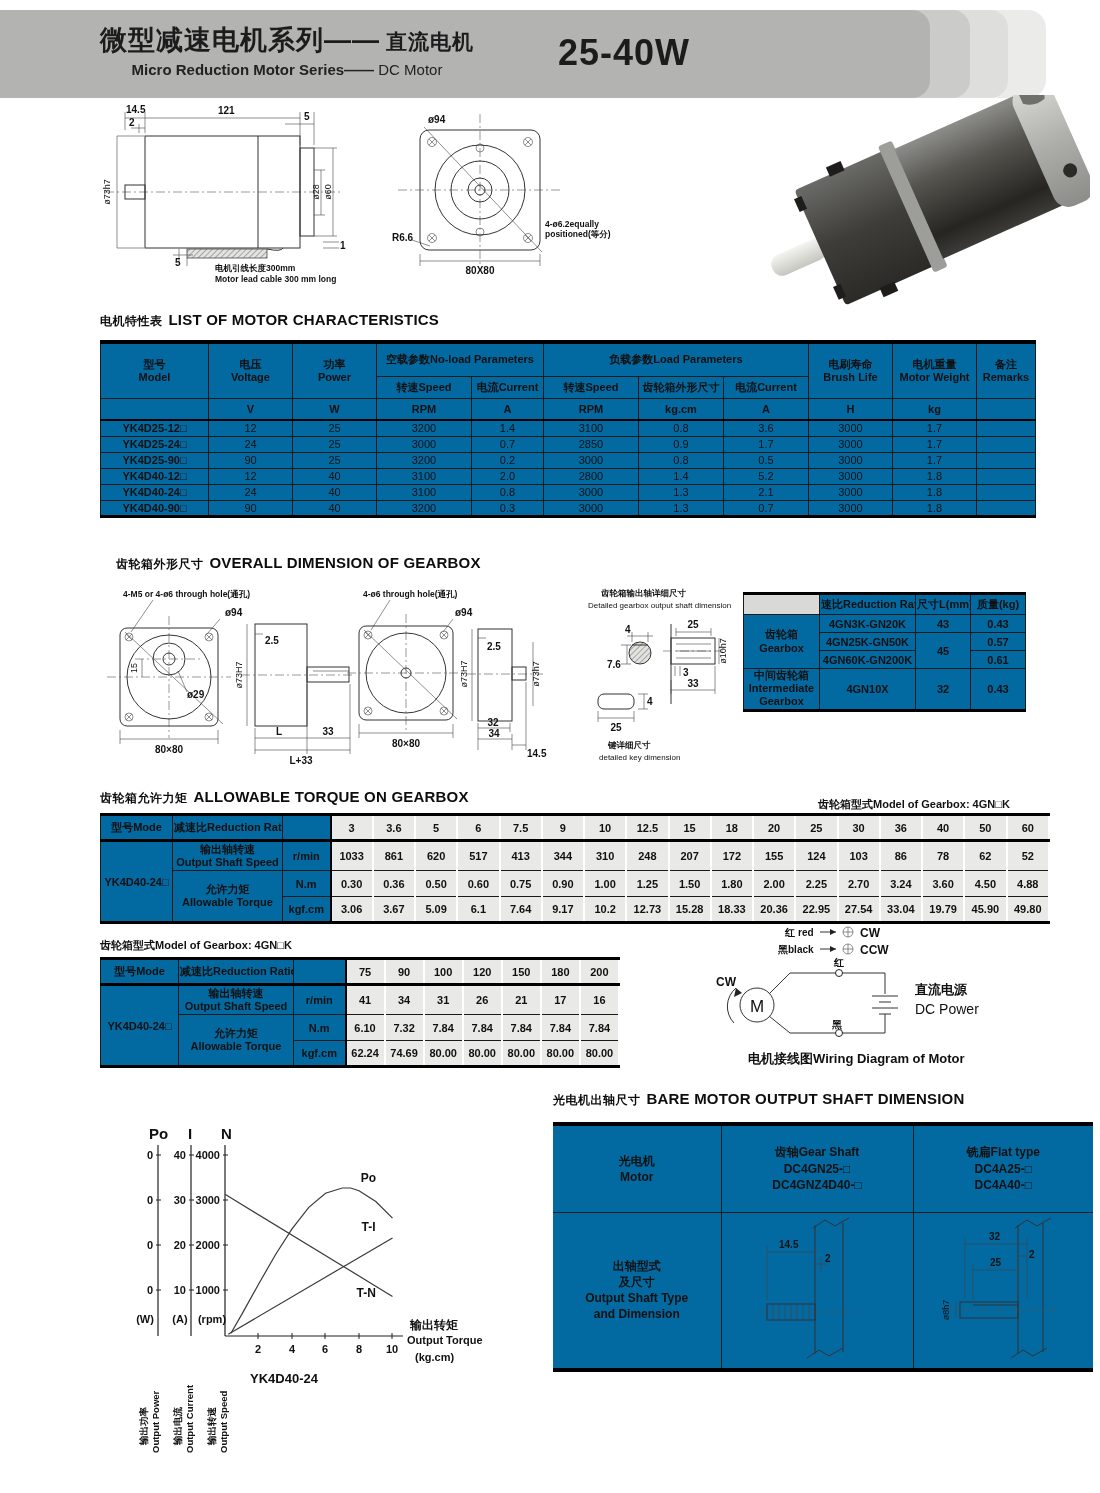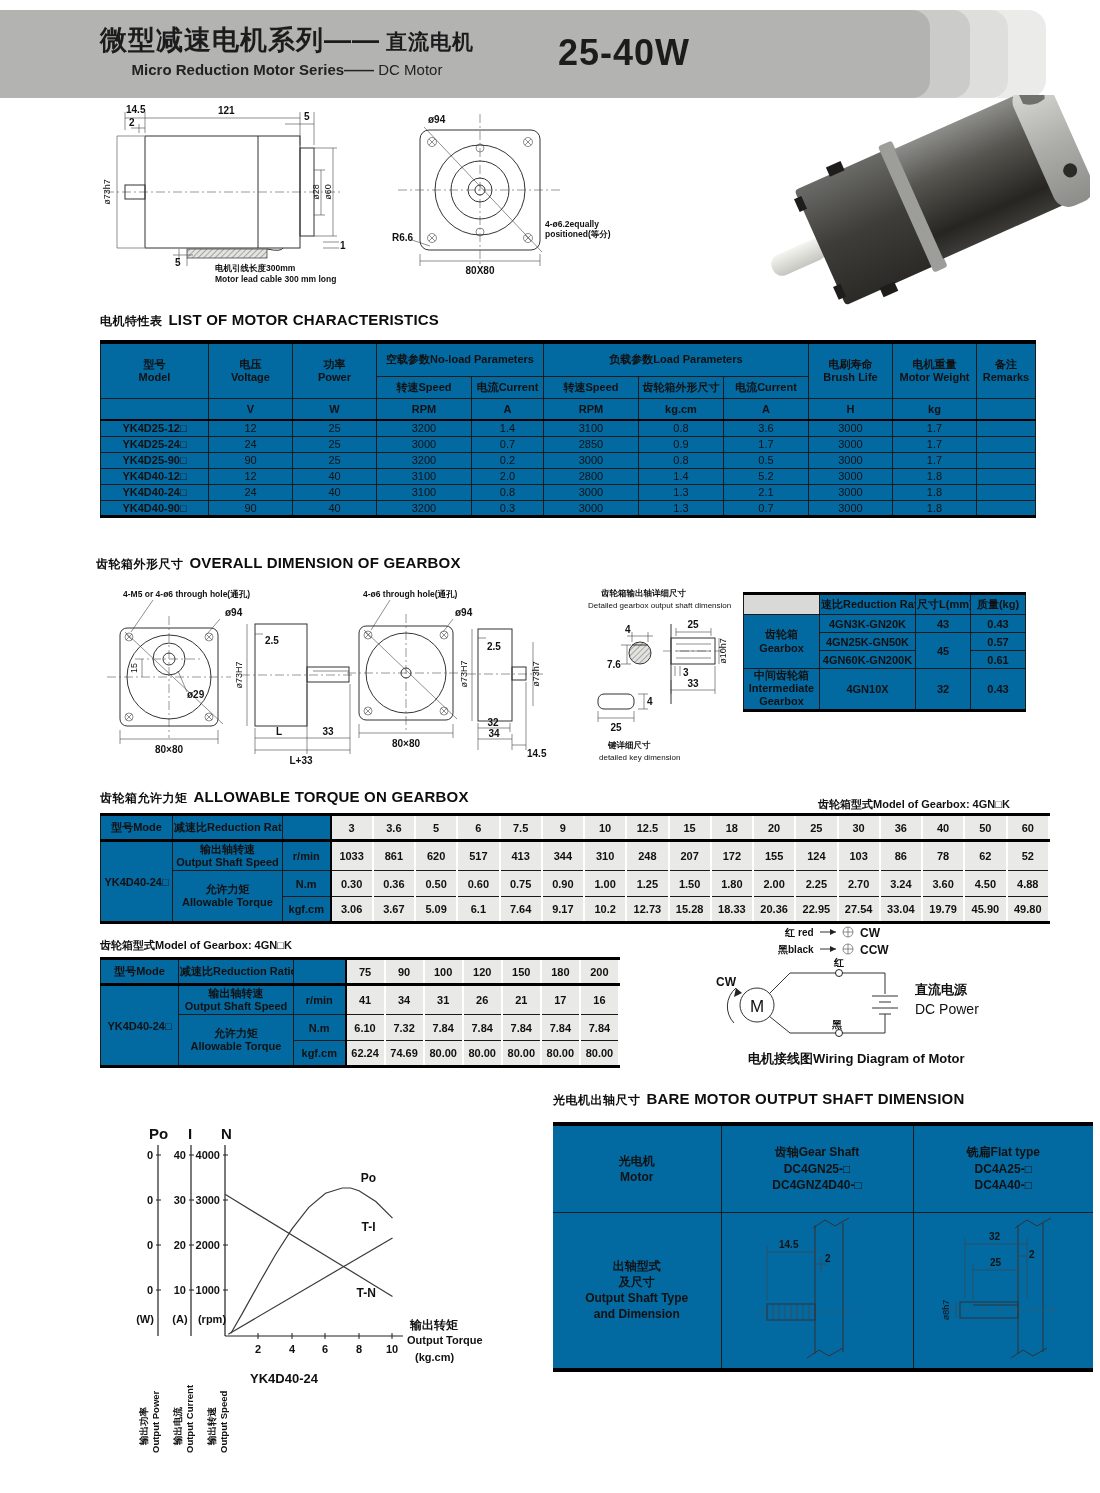--- a/index.html
+++ b/index.html
@@ -368,21 +368,21 @@
           <td>3000</td>
           <td>1.3</td>
           <td>0.7</td>
           <td>3000</td>
           <td>1.8</td>
           <td></td>
         </tr>
       </tbody>
   </table>
 
-  <div class="abs sec-title" style="left:96px;top:554px">
+  <div class="abs sec-title" style="left:116px;top:554px">
     <span class="zh">齿轮箱外形尺寸</span><span class="en">OVERALL DIMENSION OF GEARBOX</span>
   </div>
 
   <svg class="abs" style="left:95px;top:572px" width="565" height="205" viewBox="0 0 565 205">
 
     <g>
       <text class="note" x="28" y="25">4-M5 or 4-ø6 through hole(通孔)</text>
       <line class="lnthin" x1="58" y1="28" x2="36" y2="60"></line>
       <rect class="ln" x="25" y="56" width="98" height="98" rx="7"></rect>
       <line class="cl" x1="12" y1="105" x2="136" y2="105"></line>

